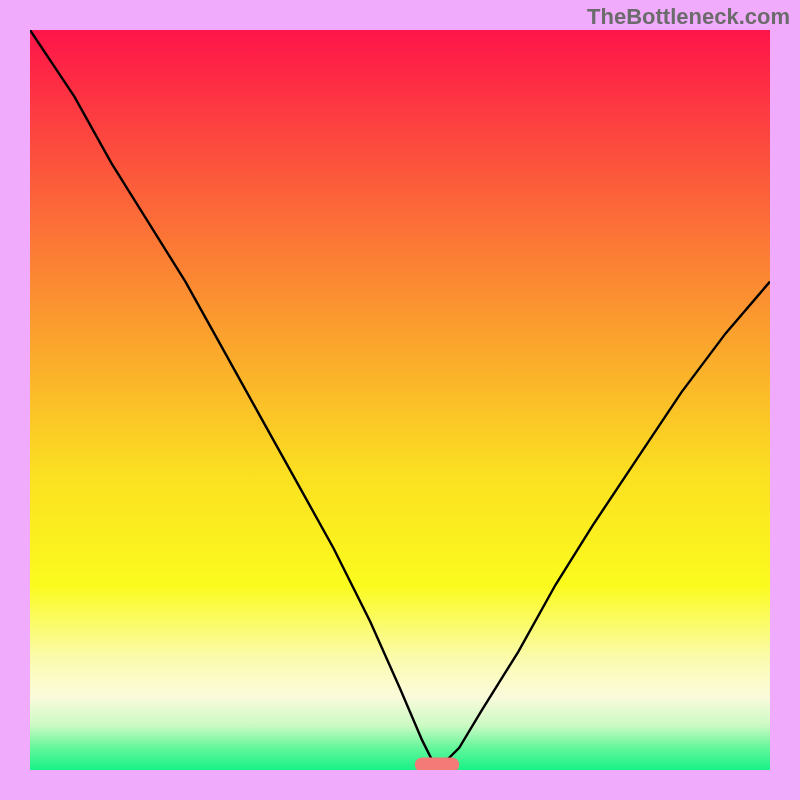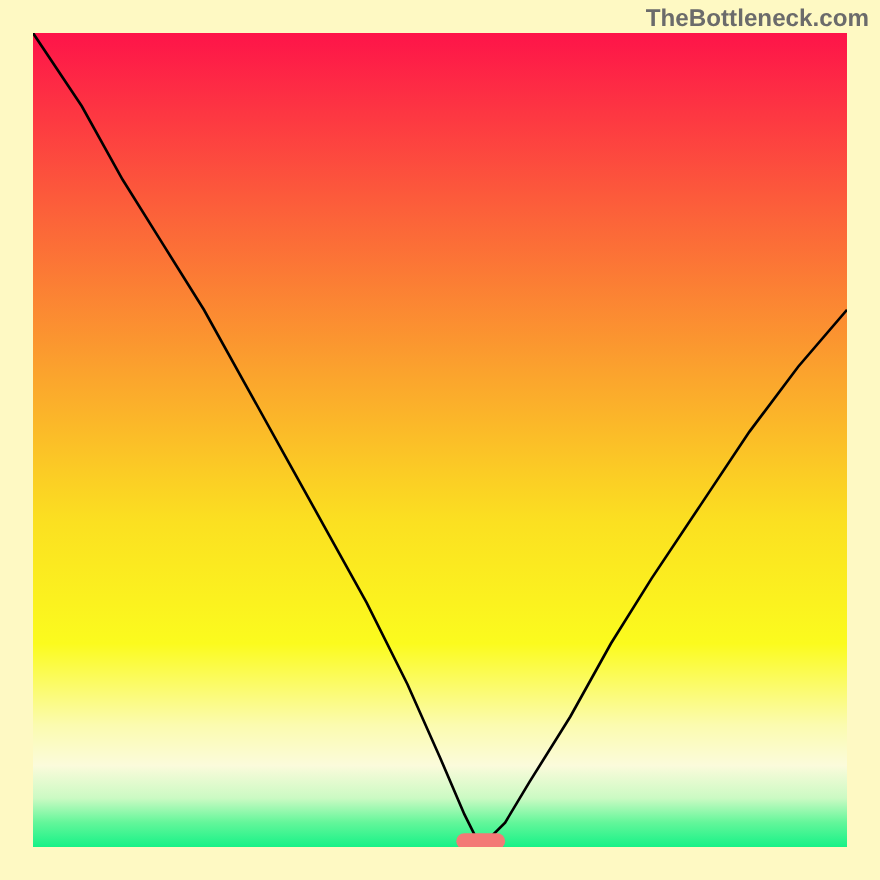--- a/index.html
+++ b/index.html
@@ -8,21 +8,21 @@
     width: 800px;
     height: 800px;
     overflow: hidden;
     background: #000;
     font-family: Arial, Helvetica, sans-serif;
   }
   .frame {
     position: relative;
     width: 800px;
     height: 800px;
-    background: #fef9c3;
+    background: #f0abfc;
   }
   .attribution {
     position: absolute;
     top: 4px;
     right: 10px;
     font-size: 22px;
     font-weight: 600;
     color: #6b6b6b;
     z-index: 5;
   }

